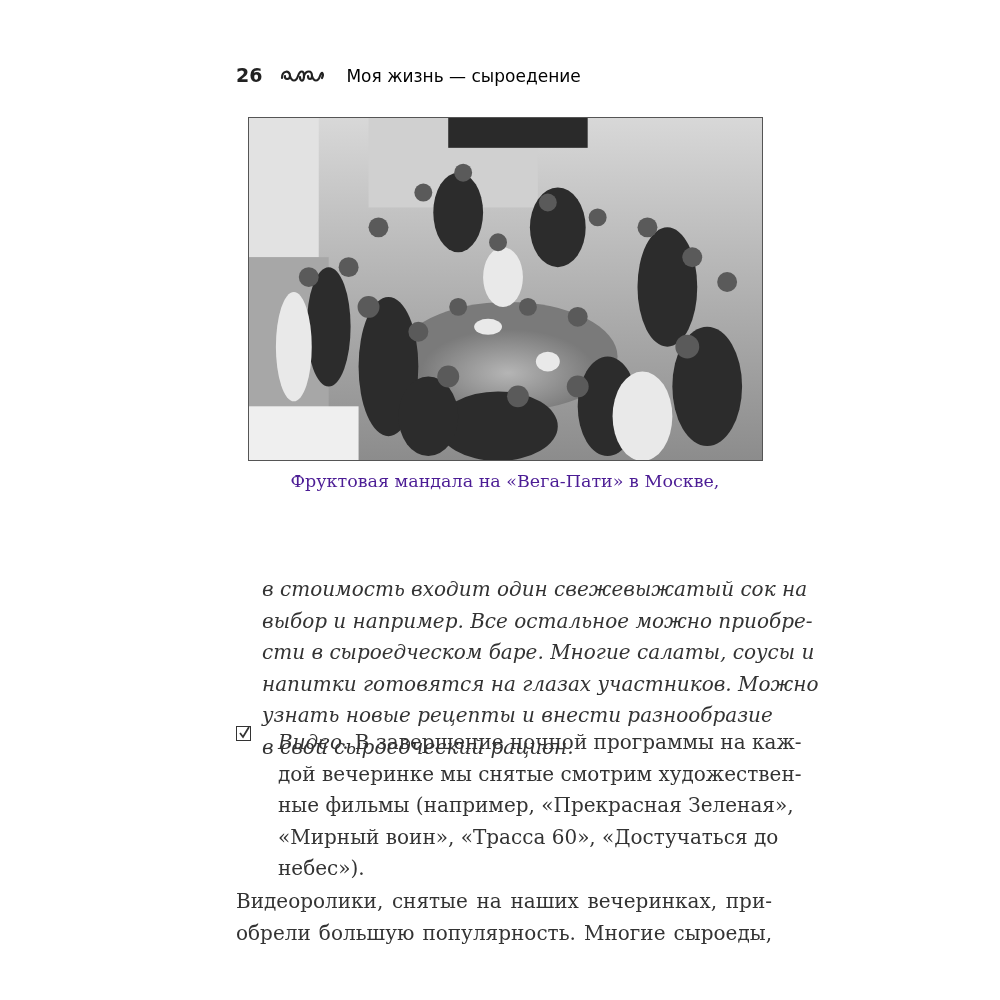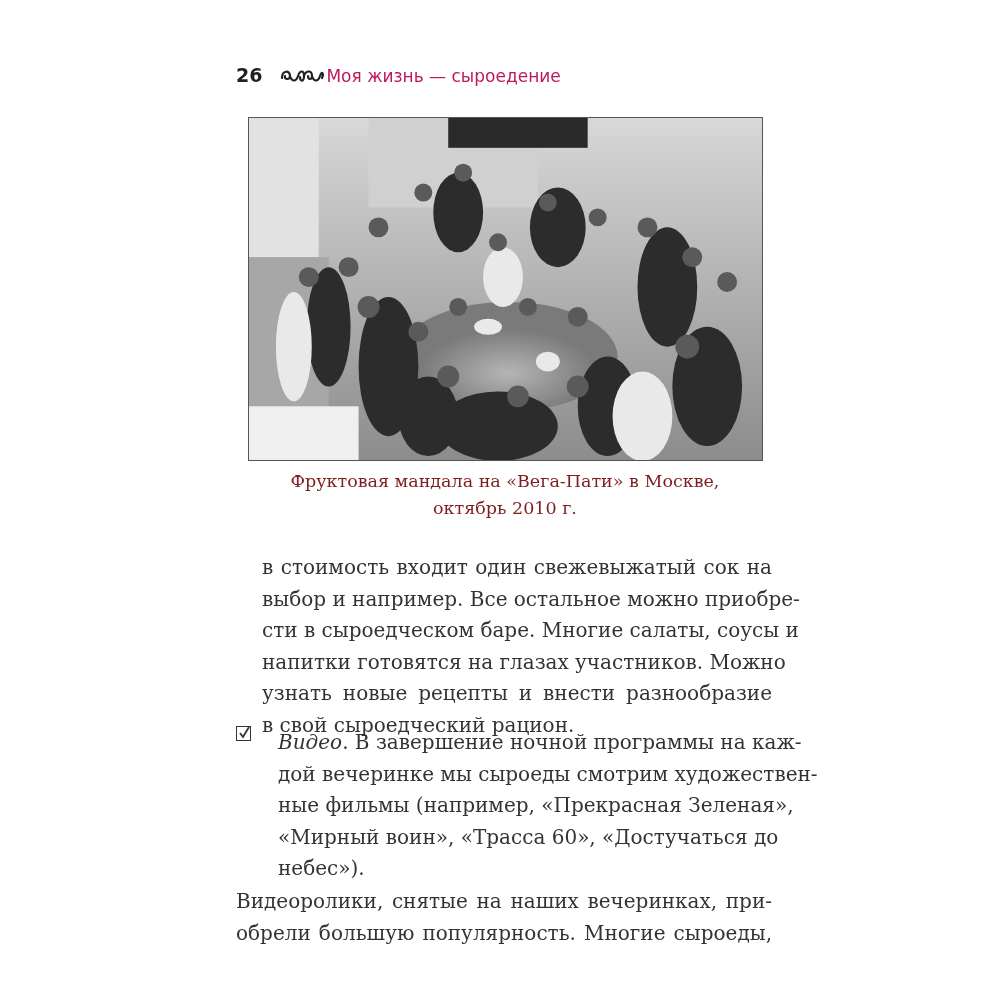--- a/index.html
+++ b/index.html
@@ -1,25 +1,25 @@
 <!DOCTYPE html>
 <html><head>
 <meta charset="utf-8">
 <style>
   html, body { margin: 0; padding: 0; background: #ffffff; }
   body { width: 1000px; height: 1000px; position: relative; overflow: hidden; }
   .header { position: absolute; left: 236px; top: 56px; height: 30px; display: flex; align-items: flex-end; }
   .page-num { font-family: "DejaVu Sans", sans-serif; font-weight: bold; font-size: 19px; color: #222; }
   .ornament { margin-left: 16px; width: 48px; height: 22px; }
-  .running-title { font-family: "DejaVu Sans", sans-serif; font-size: 17px; color: #be185d; }
+  .running-title { margin-left: 20px; font-family: "DejaVu Sans", sans-serif; font-size: 17px; color: #000000; }
   .photo { position: absolute; left: 248px; top: 117px; width: 515px; height: 344px; border: 1px solid #555; box-sizing: border-box; overflow: hidden; background: #8a8a8a; }
   .photo svg { display: block; width: 100%; height: 100%; }
-  .caption { position: absolute; left: 240px; top: 468px; width: 530px; text-align: center; font-family: "DejaVu Serif", serif; font-size: 17.5px; line-height: 27px; color: #7f1d1d; }
+  .caption { position: absolute; left: 240px; top: 468px; width: 530px; text-align: center; font-family: "DejaVu Serif", serif; font-size: 17.5px; line-height: 27px; color: #4c1d95; }
   .para { position: absolute; font-family: "DejaVu Serif", serif; font-size: 20px; line-height: 31.5px; color: #333; text-align: justify; }
-  .p1 { left: 262px; top: 552px; width: 510px; }
+  .p1 { left: 262px; top: 574px; width: 510px; font-style: italic; }
   .list-item { position: absolute; left: 236px; top: 718px; width: 536px; }
   .checkbox { position: absolute; left: 0; top: 8px; width: 15px; height: 15px; border: 1.6px solid #333; box-sizing: border-box; }
   .checkbox svg { position: absolute; left: 1px; top: -1px; width: 12px; height: 14px; }
   .p2 { left: 42px; top: 9px; width: 494px; }
   .p2 em { font-style: italic; }
   .p3 { left: 236px; top: 886px; width: 536px; }
   .line { display: block; text-align-last: justify; white-space: nowrap; }
   .line.last { text-align-last: left; }
 </style>
 </head>
@@ -91,41 +91,40 @@
         <circle cx="330" cy="270" r="11"></circle>
       <circle cx="270" cy="280" r="11"></circle>
         <circle cx="200" cy="260" r="11"></circle>
     </g>
     <rect x="0" y="290" width="110" height="54" fill="#efefef"></rect>
   </svg>
 </div>
 
 <div class="caption">
   <div>Фруктовая мандала на «Вега-Пати» в Москве,</div>
-  <div>октябрь 2010 г.</div>
 </div>
 
 <div class="para p1">
   <span class="line">в стоимость входит один свежевыжатый сок на</span>
   <span class="line">выбор и например. Все остальное можно приобре-</span>
   <span class="line">сти в сыроедческом баре. Многие салаты, соусы и</span>
   <span class="line">напитки готовятся на глазах участников. Можно</span>
   <span class="line">узнать новые рецепты и внести разнообразие</span>
   <span class="line last">в свой сыроедческий рацион.</span>
 </div>
 
 <div class="list-item">
   <span class="checkbox">
     <svg viewBox="0 0 12 14">
         <path d="M2 7 L5 11 L11 1" fill="none" stroke="#333" stroke-width="1.8"></path>
       </svg>
   </span>
   <div class="para p2">
     <span class="line"><em>Видео</em><span>. В завершение ночной программы на каж-</span></span>
-    <span class="line">дой вечеринке мы сыроеды смотрим художествен-</span>
+    <span class="line">дой вечеринке мы снятые смотрим художествен-</span>
     <span class="line">ные фильмы (например, «Прекрасная Зеленая»,</span>
     <span class="line">«Мирный воин», «Трасса 60», «Достучаться до</span>
     <span class="line last">небес»).</span>
   </div>
 </div>
 
 <div class="para p3">
   <span class="line">Видеоролики, снятые на наших вечеринках, при-</span>
   <span class="line">обрели большую популярность. Многие сыроеды,</span>
 </div>

